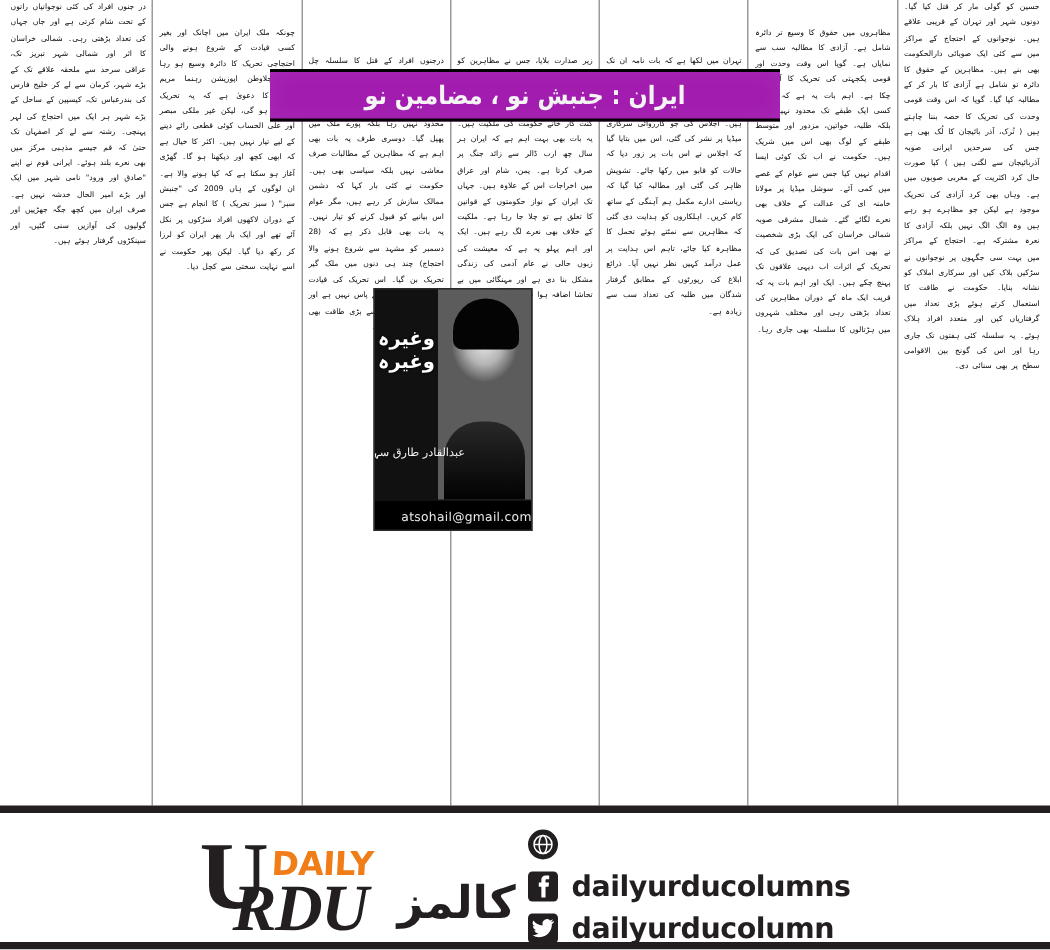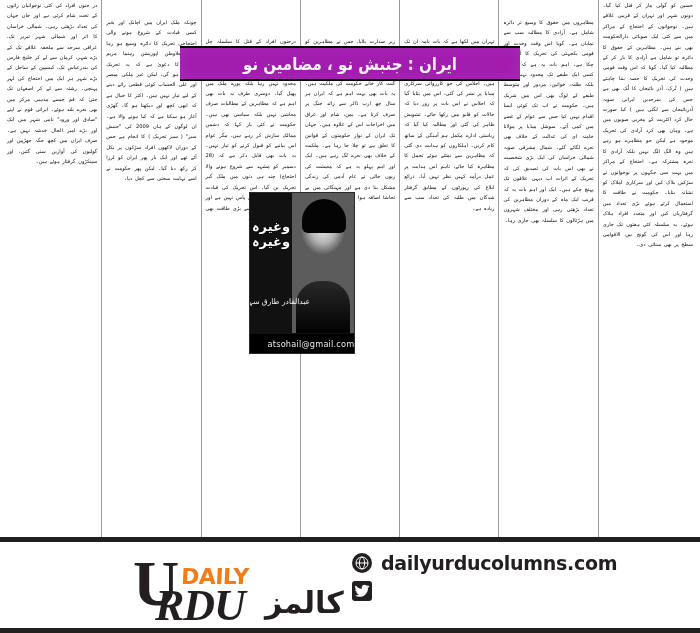--- a/index.html
+++ b/index.html
@@ -233,29 +233,37 @@
 
     <div class="social-row">
       <span class="sicon globe">
         <svg width="16" height="16" viewBox="0 0 16 16">
           <circle cx="8" cy="8" r="7.5" fill="#231f20"></circle>
           <circle cx="8" cy="8" r="6" fill="none" stroke="#fff" stroke-width="1"></circle>
           <ellipse cx="8" cy="8" rx="2.6" ry="6" fill="none" stroke="#fff" stroke-width="1"></ellipse>
           <path d="M2 8 h12" stroke="#fff" stroke-width="1"></path>
         </svg>
       </span>
-      <span class="shandle">dailyurducolumns.com</span>
-    </div>
-
+    </div>
+
+    <div class="social-row">
+      <span class="sicon">
+        <svg width="16" height="16" viewBox="0 0 16 16">
+          <path d="M10.4 3.2h1.7V.6h-2.4C8 .6 6.9 1.7 6.9 3.4v2H5.2v2.7h1.7v7.3h2.8V8.1h2l.3-2.7H9.7V3.9c0-.5.2-.7.7-.7z" fill="#fff"></path>
+        </svg>
+      </span>
+      <span class="shandle">dailyurducolumns</span>
+    </div>
 
     <div class="social-row">
       <span class="sicon">
         <svg width="16" height="16" viewBox="0 0 16 16">
           <path d="M15 3.1c-.5.25-1.1.4-1.7.5.6-.38 1.06-.98 1.3-1.7-.58.35-1.2.6-1.9.73A2.95 2.95 0 0 0 7.7 5.3c0 .24.02.46.07.68A8.4 8.4 0 0 1 1.6 2.6a2.98 2.98 0 0 0 .9 3.96c-.47-.02-.92-.15-1.3-.36v.04c0 1.44 1 2.64 2.35 2.9-.25.08-.5.1-.78.1-.2 0-.4-.02-.57-.06a2.96 2.96 0 0 0 2.76 2.06A5.94 5.94 0 0 1 1 12.47a8.36 8.36 0 0 0 4.53 1.33c5.44 0 8.4-4.5 8.4-8.4v-.4c.58-.42 1.08-.94 1.47-1.53z" fill="#fff"></path>
         </svg>
       </span>
+      <span class="shandle">dailyurducolumn</span>
     </div>
 
   </div>
 
   <div class="footer-bottom-rule"></div>
 
 </div>
 
 </body></html>

